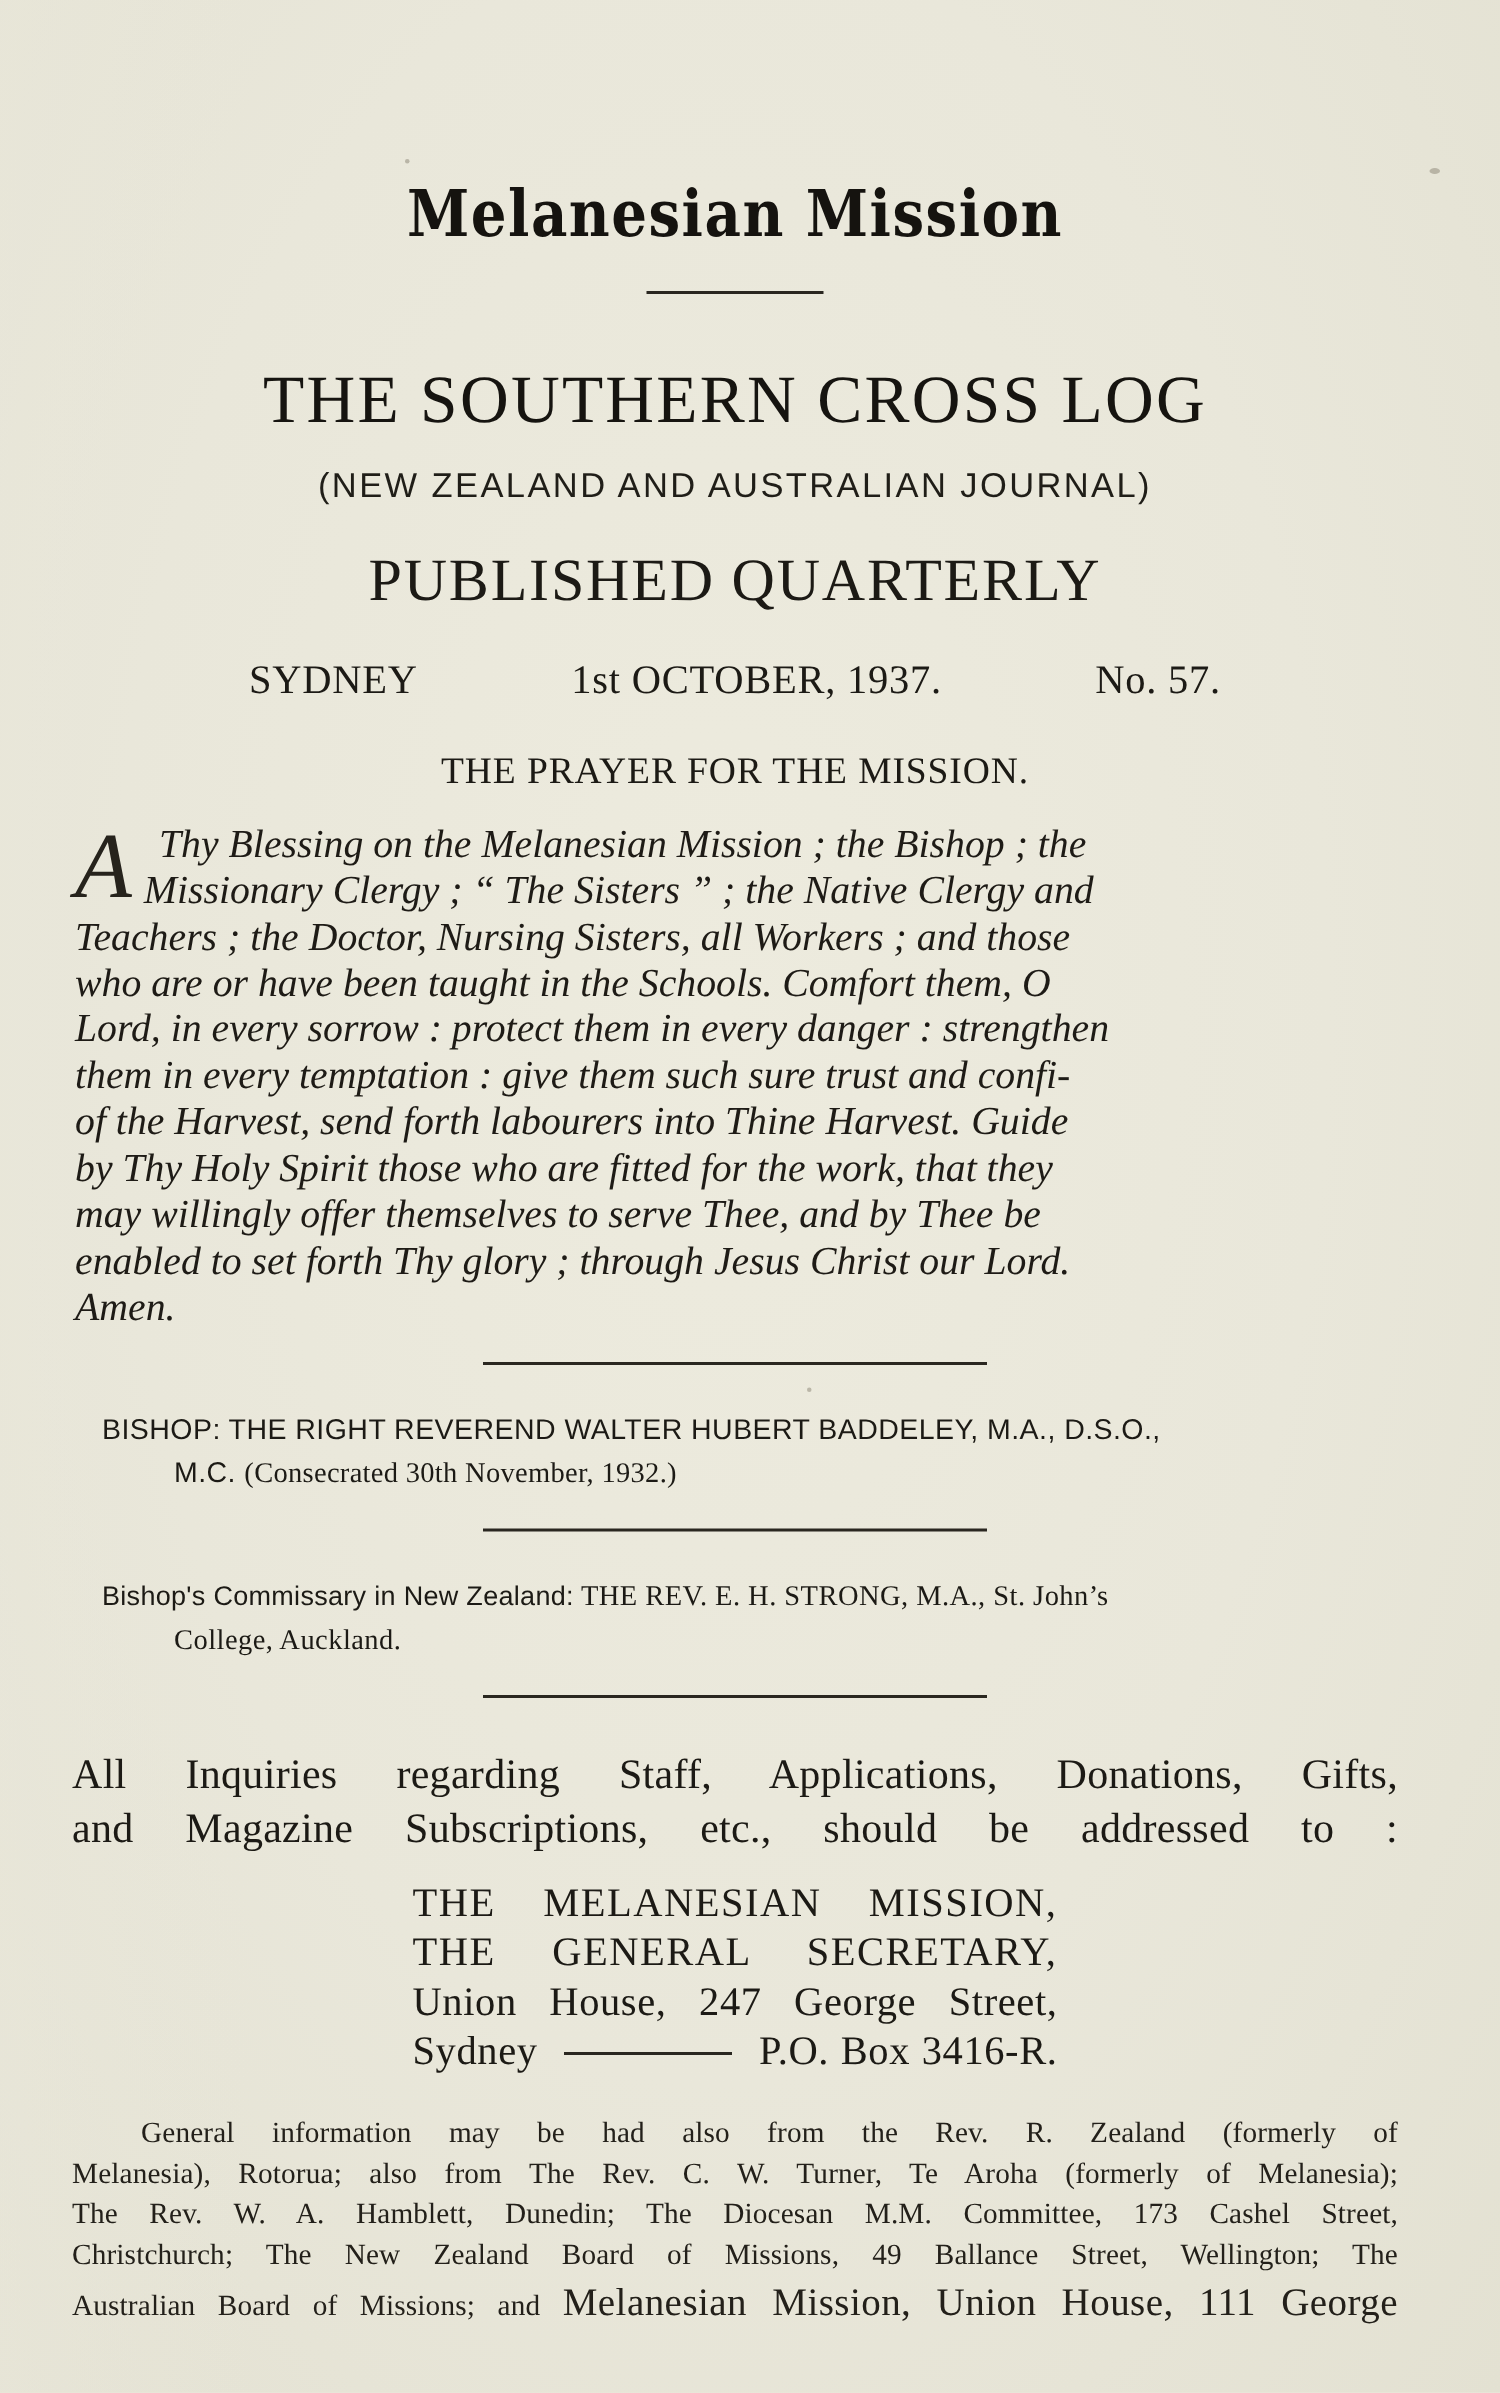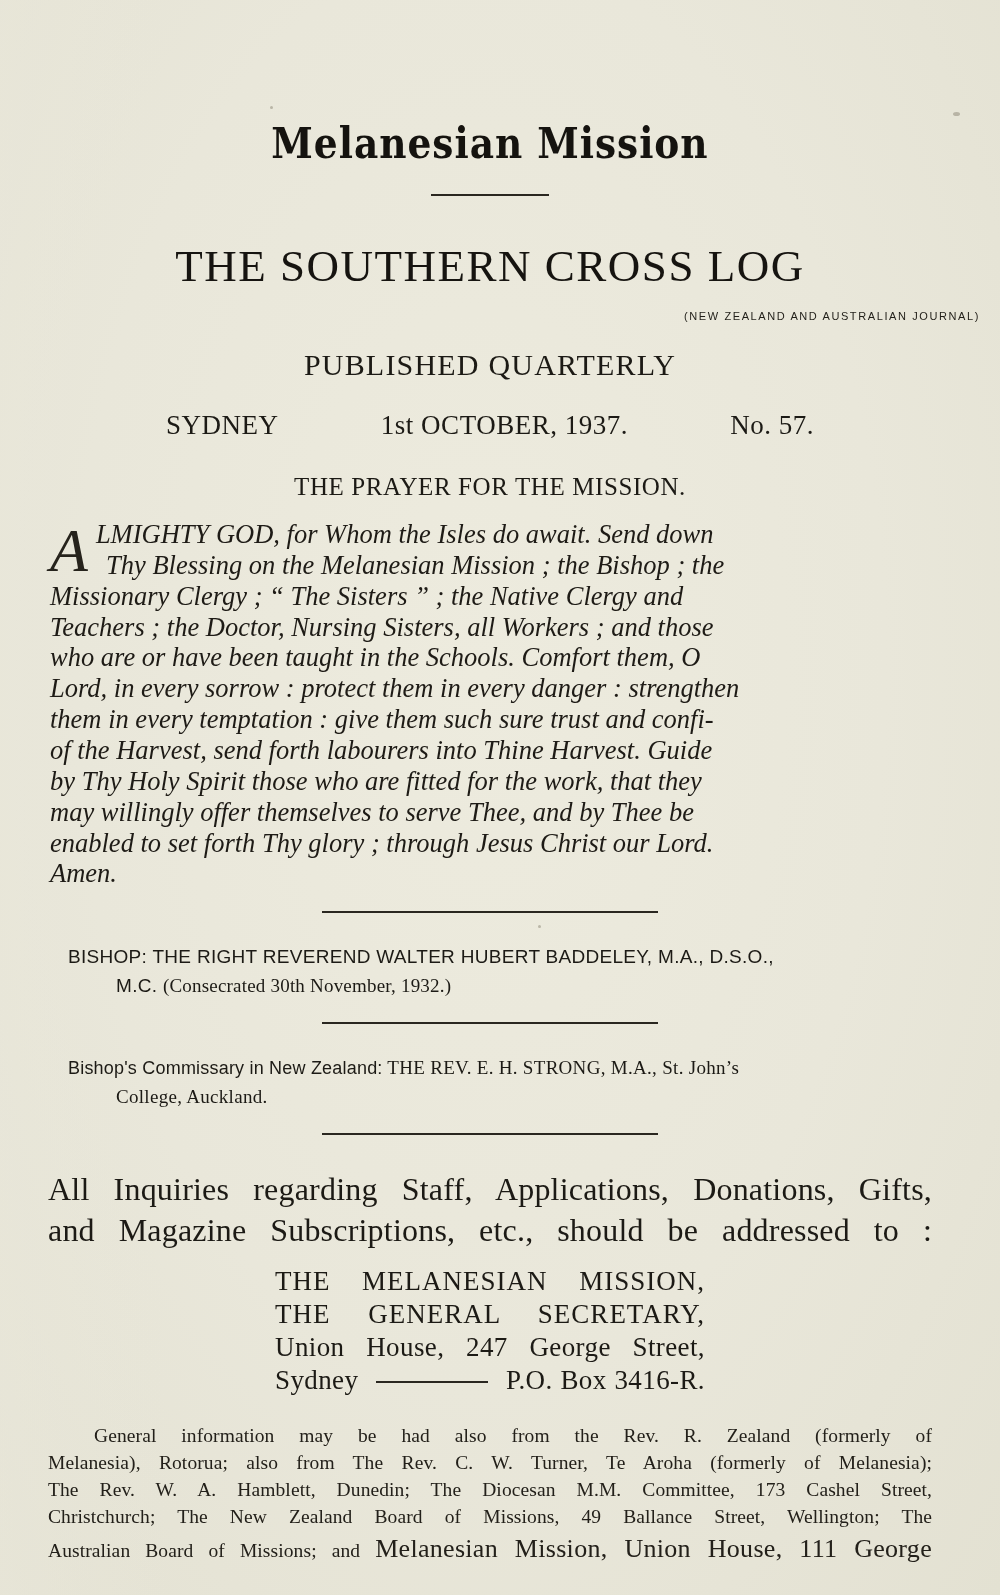--- a/index.html
+++ b/index.html
@@ -55,31 +55,31 @@
 
   .title {
     text-align: center;
     font-family: "Liberation Serif", serif;
     font-size: 45px;
     letter-spacing: 1.5px;
     margin-top: 44px;
     color: #161410;
   }
   .subtitle {
-    text-align: right;
+    text-align: center;
     font-family: "Liberation Sans", sans-serif;
-    font-size: 11px;
+    font-size: 23px;
     letter-spacing: 1.6px;
     margin-top: 18px;
     color: #201e18;
   }
   .quarterly {
     text-align: center;
     font-family: "Liberation Serif", serif;
-    font-size: 30px;
+    font-size: 40px;
     letter-spacing: 1.2px;
     margin-top: 26px;
   }
 
   .issueline {
     display: flex;
     justify-content: space-between;
     align-items: baseline;
     margin: 28px auto 0 auto;
     width: 648px;
@@ -153,21 +153,21 @@
   }
   .commissary .serif {
     font-family: "Liberation Serif", serif;
     letter-spacing: 0.3px;
   }
   .commissary .l2 { display: block; padding-left: 48px; }
 
   
   .inquiries {
     margin: 34px 48px 0 48px;
-    font-size: 32px;
+    font-size: 28px;
     line-height: 1.28;
     text-align: justify;
     letter-spacing: 0.2px;
   }
   .inquiries .l { display: block; }
   .inquiries .l.stretch {
     text-align: justify;
     text-align-last: justify;
   }
 
@@ -243,21 +243,20 @@
   <div class="issueline">
     <span class="city">SYDNEY</span>
     <span class="date">1st OCTOBER, 1937.</span>
     <span class="no">No. 57.</span>
   </div>
 
   <div class="prayer-heading">THE PRAYER FOR THE MISSION.</div>
 
   <div class="prayer">
     <span class="dropcap">A</span>
-    <span class="l">LMIGHTY GOD, for Whom the Isles do await.  Send down</span>
     <span class="l indent">Thy Blessing on the Melanesian Mission ; the Bishop ; the</span>
     <span class="l">Missionary Clergy ;  “ The Sisters ” ;  the Native Clergy and</span>
     <span class="l">Teachers ; the Doctor, Nursing Sisters, all Workers ; and those</span>
     <span class="l">who are or have been taught in the Schools.  Comfort them, O</span>
     <span class="l">Lord, in every sorrow : protect them in every danger : strengthen</span>
     <span class="l">them in every temptation : give them such sure trust and confi-</span>
     <span class="l">of the Harvest, send forth labourers into Thine Harvest.  Guide</span>
     <span class="l">by Thy Holy Spirit those who are fitted for the work, that they</span>
     <span class="l">may willingly offer themselves to serve Thee, and by Thee be</span>
     <span class="l">enabled to set forth Thy glory ; through Jesus Christ our Lord.</span>

